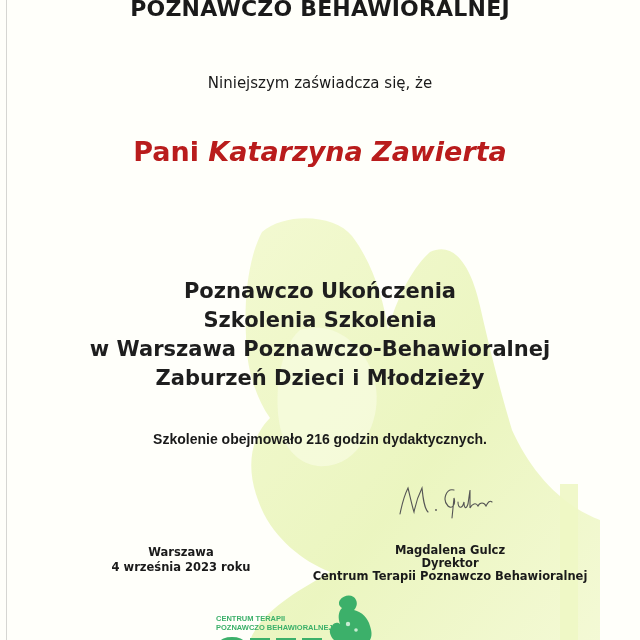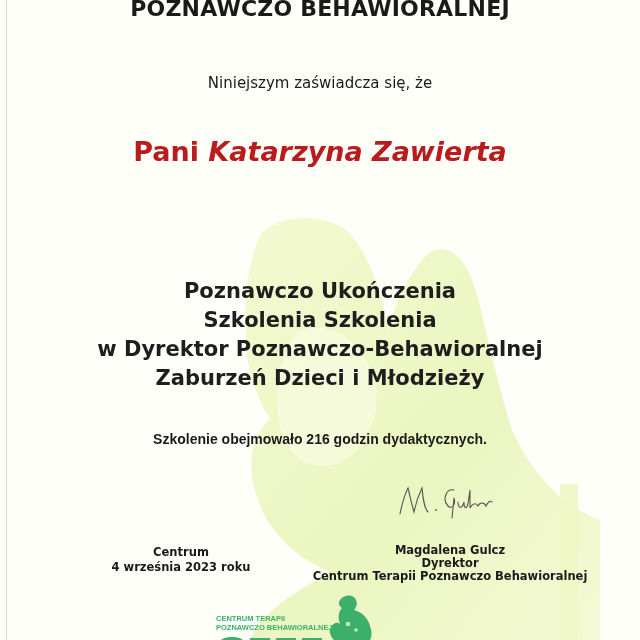--- a/index.html
+++ b/index.html
@@ -182,28 +182,28 @@
 
   <div class="centered recipient">
     <span>Pani</span>
     <span class="name">Katarzyna Zawierta</span>
   </div>
 
 
   <div class="centered cert-title">
     <div>Poznawczo Ukończenia</div>
     <div>Szkolenia Szkolenia</div>
-    <div>w Dyrektor Poznawczo-Behawioralnej</div>
+    <div>w Warszawa Poznawczo-Behawioralnej</div>
     <div>Zaburzeń Dzieci i Młodzieży</div>
   </div>
 
   <div class="centered hours">Szkolenie obejmowało 216 godzin dydaktycznych.</div>
 
   <div class="place-date">
-    <div>Centrum</div>
+    <div>Warszawa</div>
     <div>4 września 2023 roku</div>
   </div>
 
   <svg class="signature" viewBox="0 0 140 40" xmlns="http://www.w3.org/2000/svg">
     <path d="M8 34 C 10 24, 14 12, 16 8 C 18 16, 20 26, 22 32 C 24 22, 28 12, 30 8 C 31 18, 32 28, 36 32" fill="none" stroke="#555" stroke-width="1.1" stroke-linecap="round"></path>
     <circle cx="44" cy="30" r="0.9" fill="#555"></circle>
     <path d="M62 10 C 54 8, 50 20, 56 26 C 60 30, 64 24, 62 18 L 60 38" fill="none" stroke="#555" stroke-width="1.1" stroke-linecap="round"></path>
     <path d="M66 22 C 66 28, 70 30, 72 22 C 72 28, 74 30, 76 24 L 78 10 L 78 28 C 80 24, 84 22, 86 26 C 88 22, 92 22, 94 26 C 96 22, 98 20, 100 22" fill="none" stroke="#555" stroke-width="1.1" stroke-linecap="round"></path>
   </svg>
 

